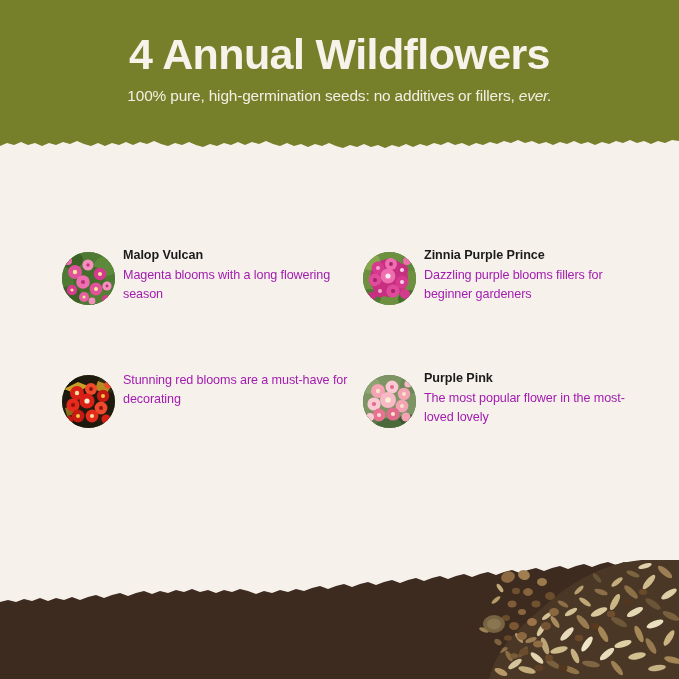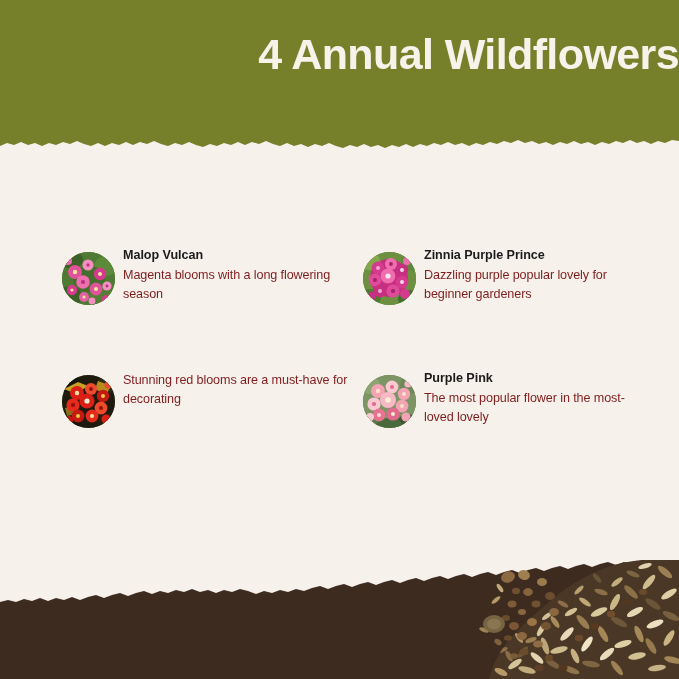--- a/index.html
+++ b/index.html
@@ -33,21 +33,21 @@
     position: absolute;
     left: 0; top: 0;
     width: 679px;
     height: 152px;
   }
   #header-text {
     position: absolute;
     left: 0; top: 0;
     width: 679px;
     height: 140px;
-    text-align: right;
+    text-align: center;
   }
   #page-title {
     display: block;
     margin: 0;
     padding: 0;
     position: absolute;
     left: 0; top: 32px;
     width: 679px;
     font-size: 43px;
     font-weight: bold;
@@ -111,21 +111,21 @@
     font-weight: bold;
     color: #1B1B1B;
     letter-spacing: -0.05px;
     line-height: 1.25;
     margin: 0 0 2px 0;
   }
   .flower-desc {
     display: block;
     font-size: 12.6px;
     font-weight: normal;
-    color: #7f1d1d;
+    color: #a21caf;
     letter-spacing: -0.1px;
     line-height: 1.52;
     margin: 0;
   }
 
   
   #soil-band {
     position: absolute;
     left: 0;
     top: 560px;
@@ -163,20 +163,21 @@
         L280,146 L273,144 L266,141 L259,144 L252,142 L245,145 L238,142
         L231,145 L224,143 L217,146 L210,144 L203,147 L196,145 L189,142
         L182,145 L175,143 L168,146 L161,144 L154,141 L147,144 L140,142
         L133,145 L126,142 L119,145 L112,143 L105,146 L98,143 L91,146
         L84,144 L77,141 L70,144 L63,142 L56,145 L49,143 L42,146 L35,143
         L28,145 L21,142 L14,145 L7,143 L0,146 Z"></path>
     </svg>
 
     <div id="header-text">
       <h1 id="page-title" style="color: rgb(247, 242, 234);">4 Annual Wildflowers</h1>
+      <div id="page-subtitle"><span>100% pure, high-germination seeds: no additives or fillers, </span><em>ever.</em></div>
     </div>
   </div>
 
   <div id="flower-grid">
 
     <div class="flower-cell col0 row0">
       <div class="thumb">
         <svg width="53" height="53" viewBox="0 0 53 53">
           <rect width="53" height="53" fill="#4E7A33"></rect>
           <g>
@@ -244,21 +245,21 @@
             <circle cx="30" cy="39" r="6.6" fill="#E04A9A"></circle>
               <circle cx="30" cy="39" r="2.1" fill="#A32268"></circle>
             <circle cx="42" cy="42" r="5" fill="#D63A8E"></circle>
             <circle cx="9" cy="44" r="4.2" fill="#C72F80"></circle>
             <circle cx="44" cy="9" r="4" fill="#EF6EB0"></circle>
           </g>
         </svg>
       </div>
       <div class="flower-body">
         <span class="flower-name">Zinnia Purple Prince</span>
-        <span class="flower-desc">Dazzling purple popular lovely for beginner gardeners</span>
+        <span class="flower-desc">Dazzling purple blooms fillers for beginner gardeners</span>
       </div>
     </div>
 
     <div class="flower-cell col0 row1">
       <div class="thumb">
         <svg width="53" height="53" viewBox="0 0 53 53">
           <rect width="53" height="53" fill="#1E1B0E"></rect>
           <g>
             <ellipse cx="7" cy="8" rx="11" ry="9" fill="#16150A"></ellipse>
             <ellipse cx="46" cy="9" rx="11" ry="9" fill="#2E2A14"></ellipse>

